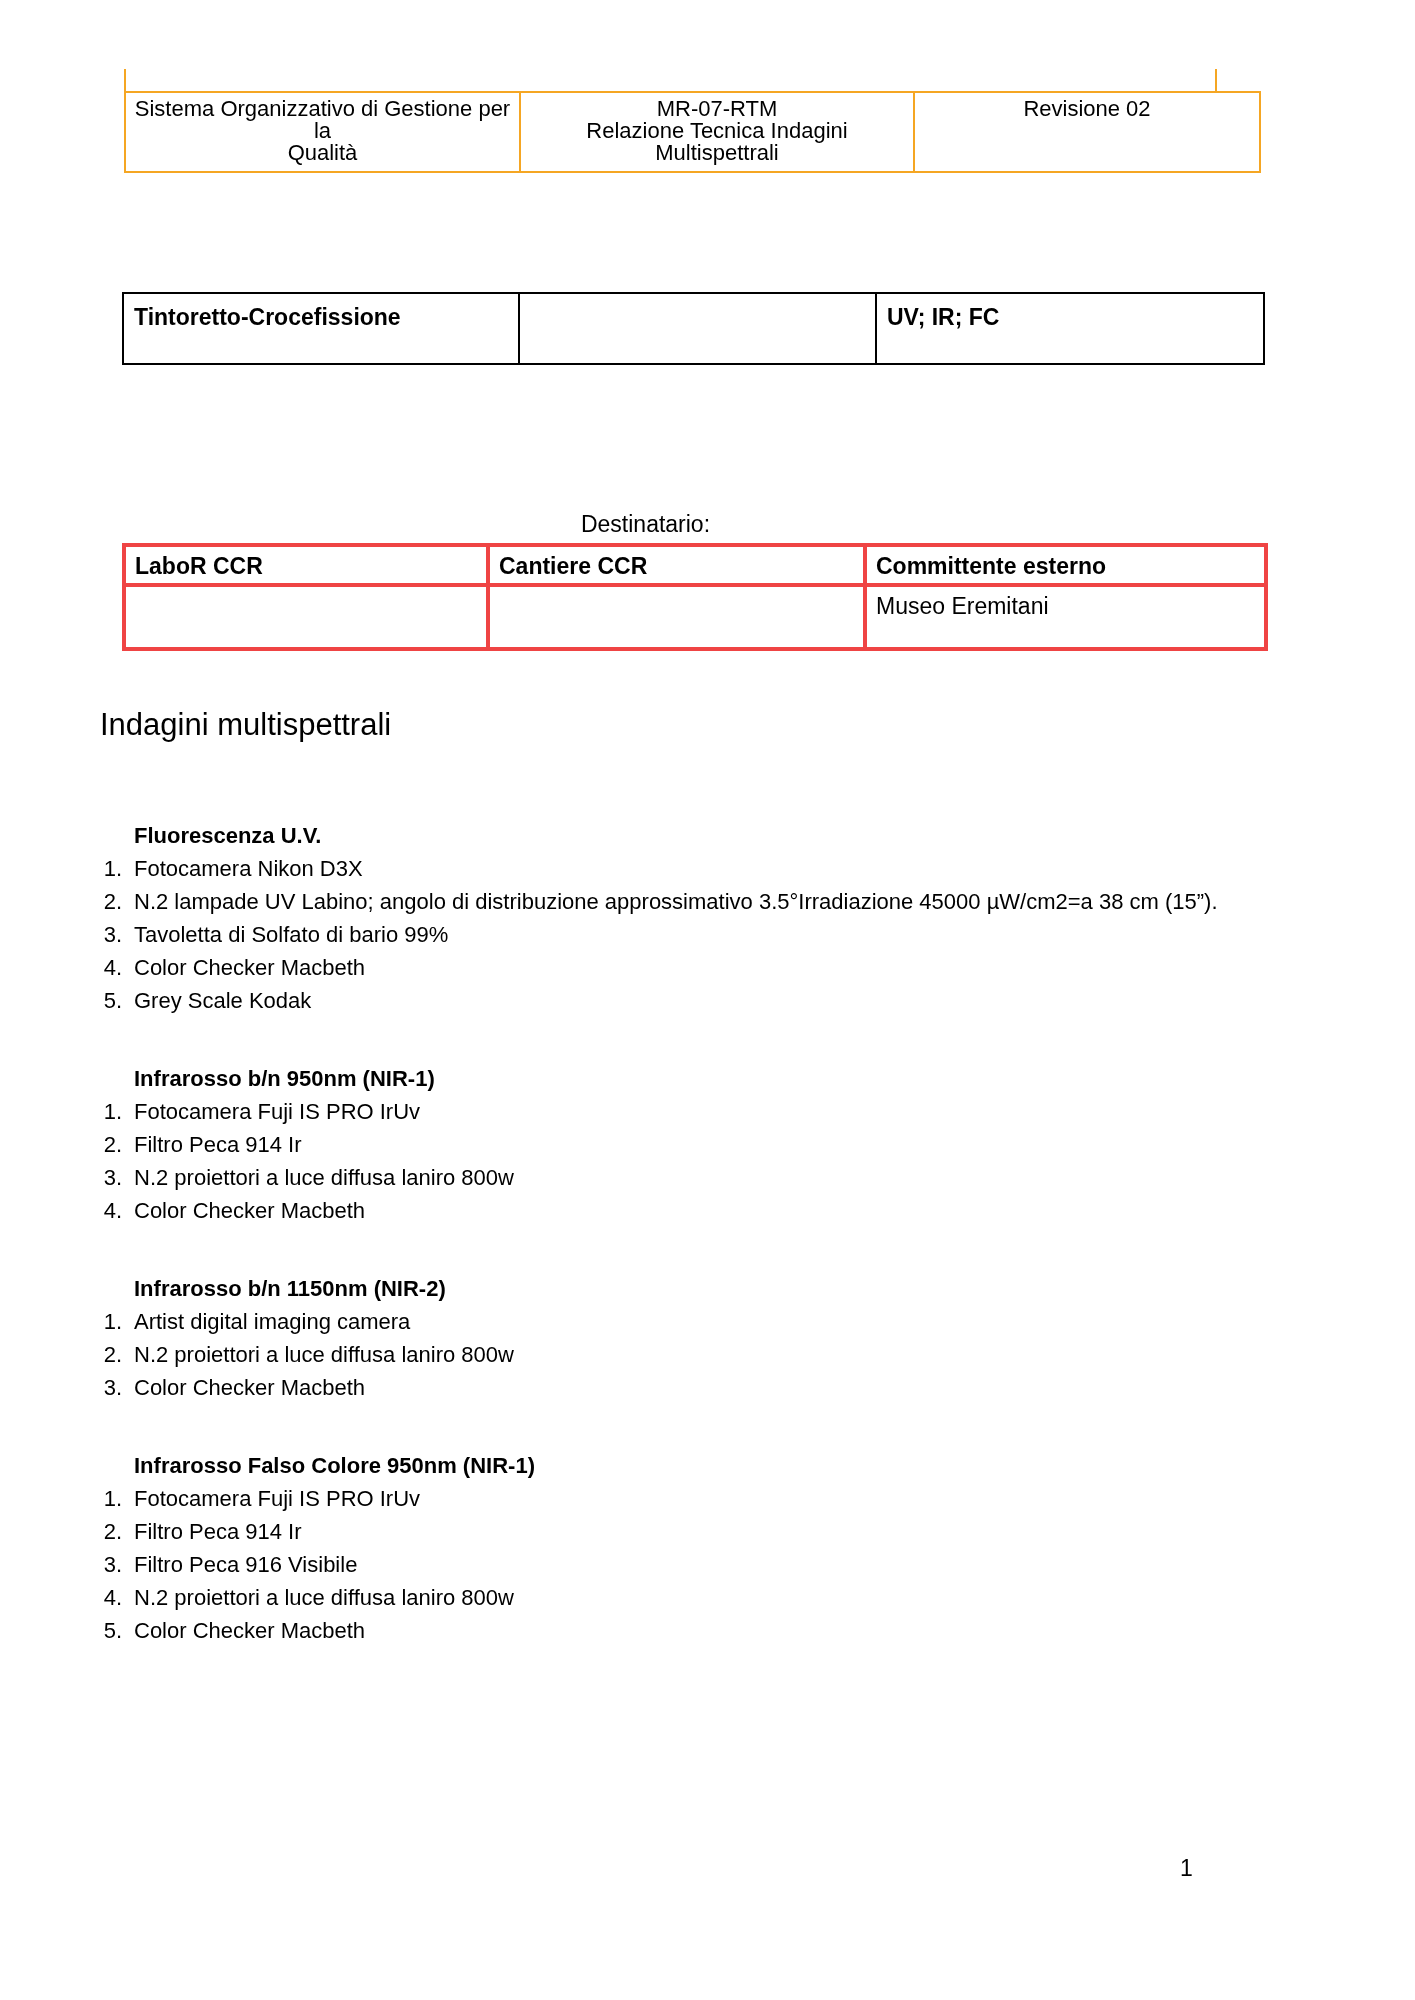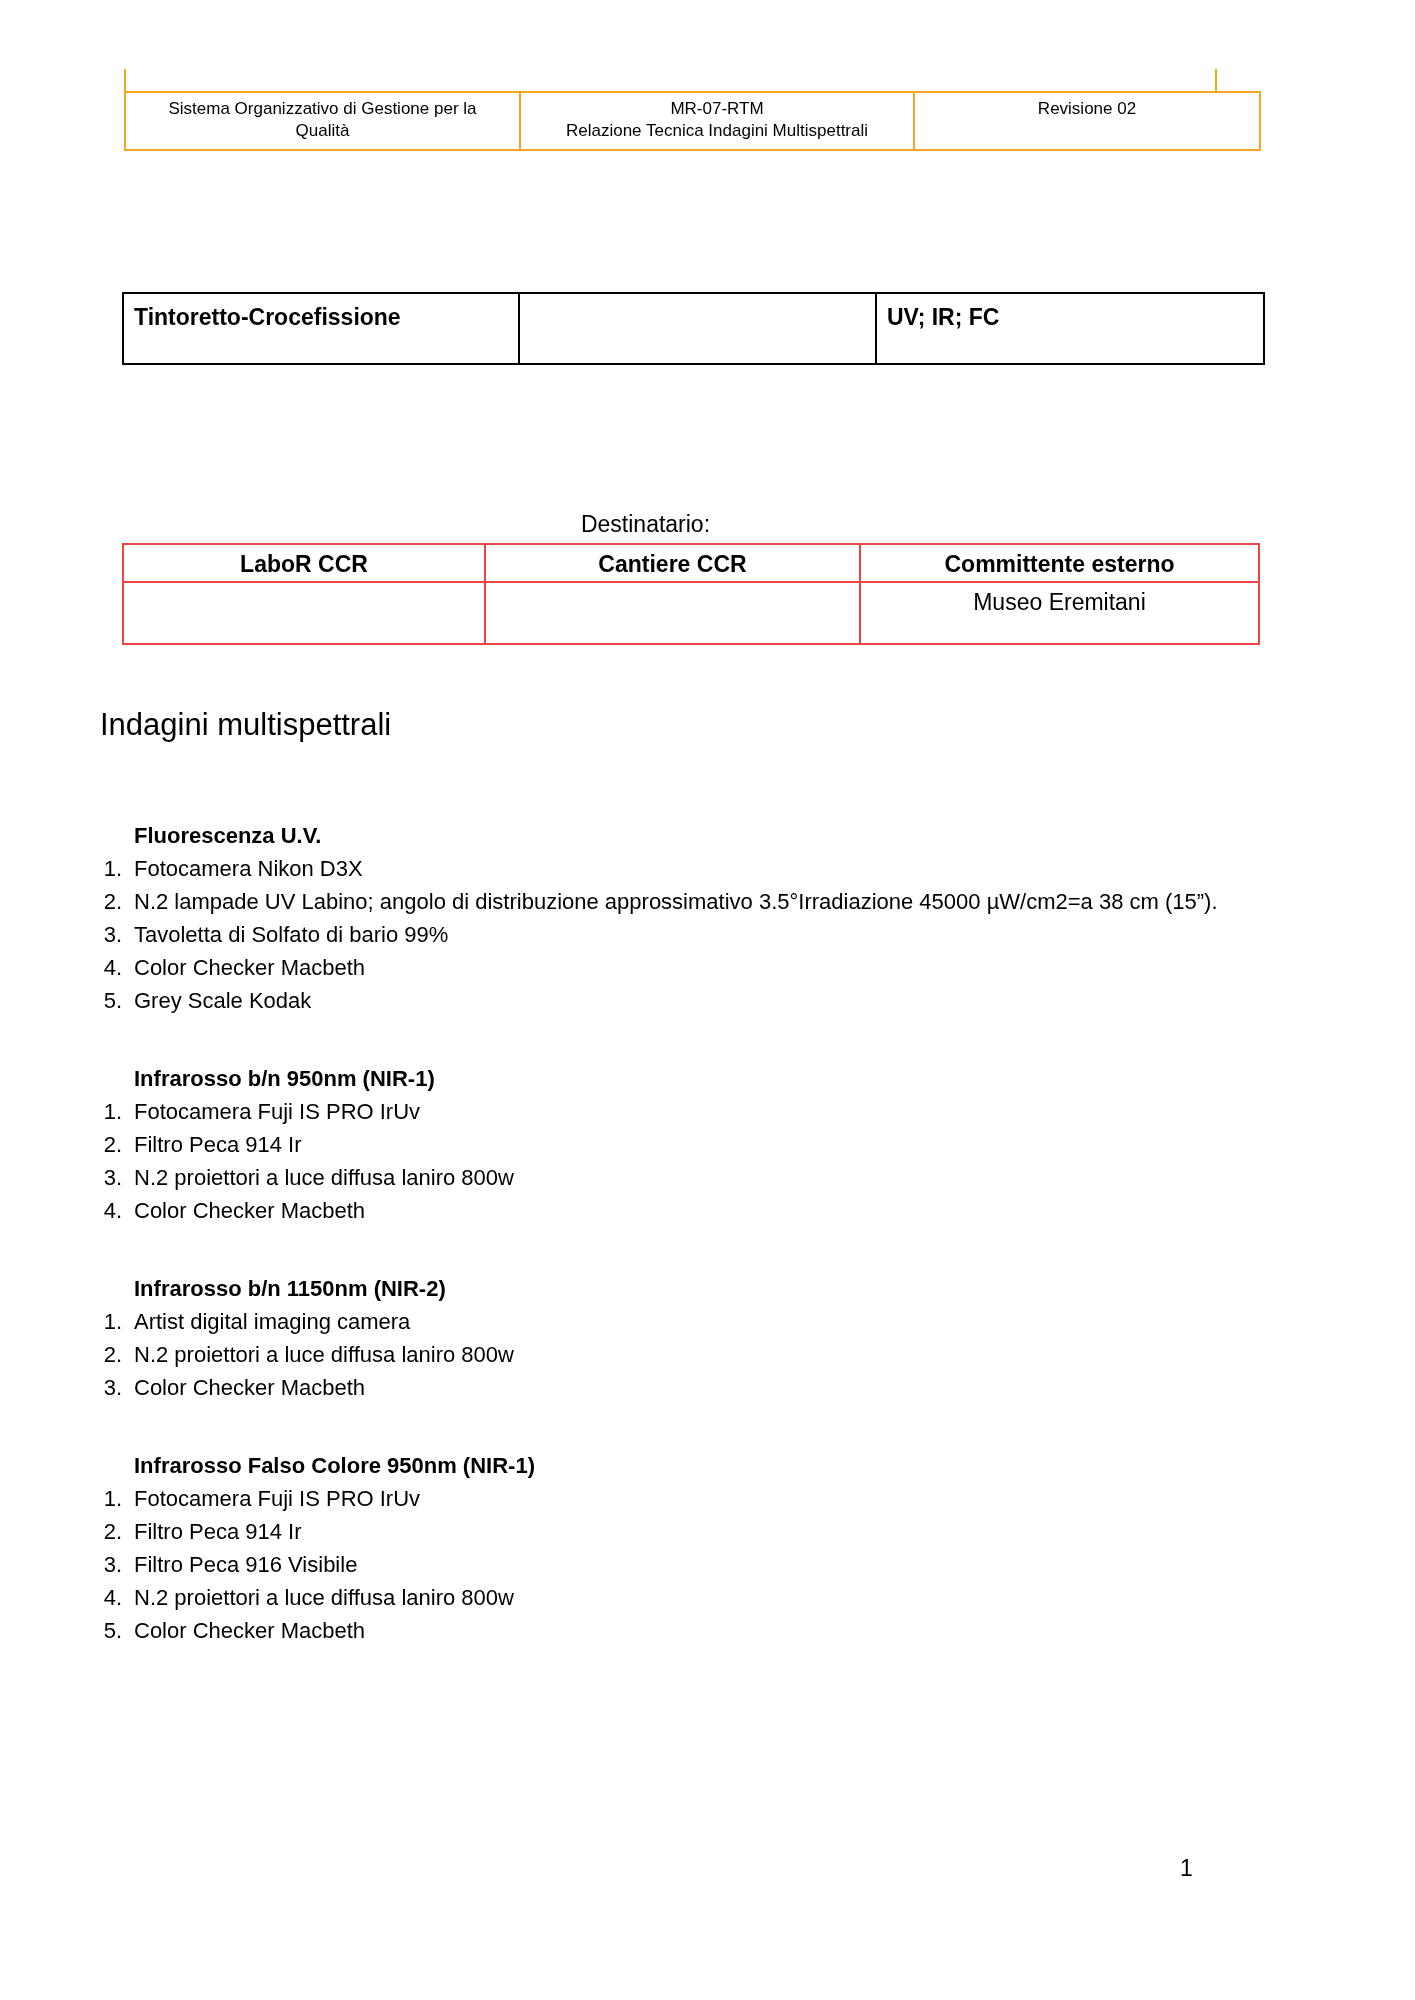--- a/index.html
+++ b/index.html
@@ -99,21 +99,21 @@
   }
 
   
   table.header-table {
     border-collapse: collapse;
     width: 1093px;
     table-layout: fixed;
   }
   table.header-table td {
     border: 2px solid #F5A623;
-    font-size: 17px;
+    font-size: 22px;
     text-align: center;
     vertical-align: top;
     padding: 5px 6px 7px 6px;
     line-height: 22px;
     font-family: "Liberation Sans", sans-serif;
   }
   .hcol1 { width: 381px; }
   .hcol2 { width: 380px; margin-left: 30px; }
   .hcol3 { width: 332px; }
 
@@ -153,26 +153,25 @@
 
   table.dest-table {
     position: absolute;
     left: 122px;
     top: 543px;
     border-collapse: collapse;
     width: 1078px;
     table-layout: fixed;
   }
   table.dest-table td {
-    border: 2px solid #ef4444;
+    border: 4px solid #ef4444;
     vertical-align: top;
     padding: 5px 9px 0 9px;
     font-size: 23px;
     line-height: 29px;
-    text-align: center;
   }
   table.dest-table td.hd { font-weight: bold; }
   .dcol1 { width: 342px; }
   .dcol2 { width: 355px; }
   .dcol3 { width: 379px; }
   .dest-row1 td { height: 31px; }
   .dest-row2 td { height: 55px; }
 
   
   .main-title {

